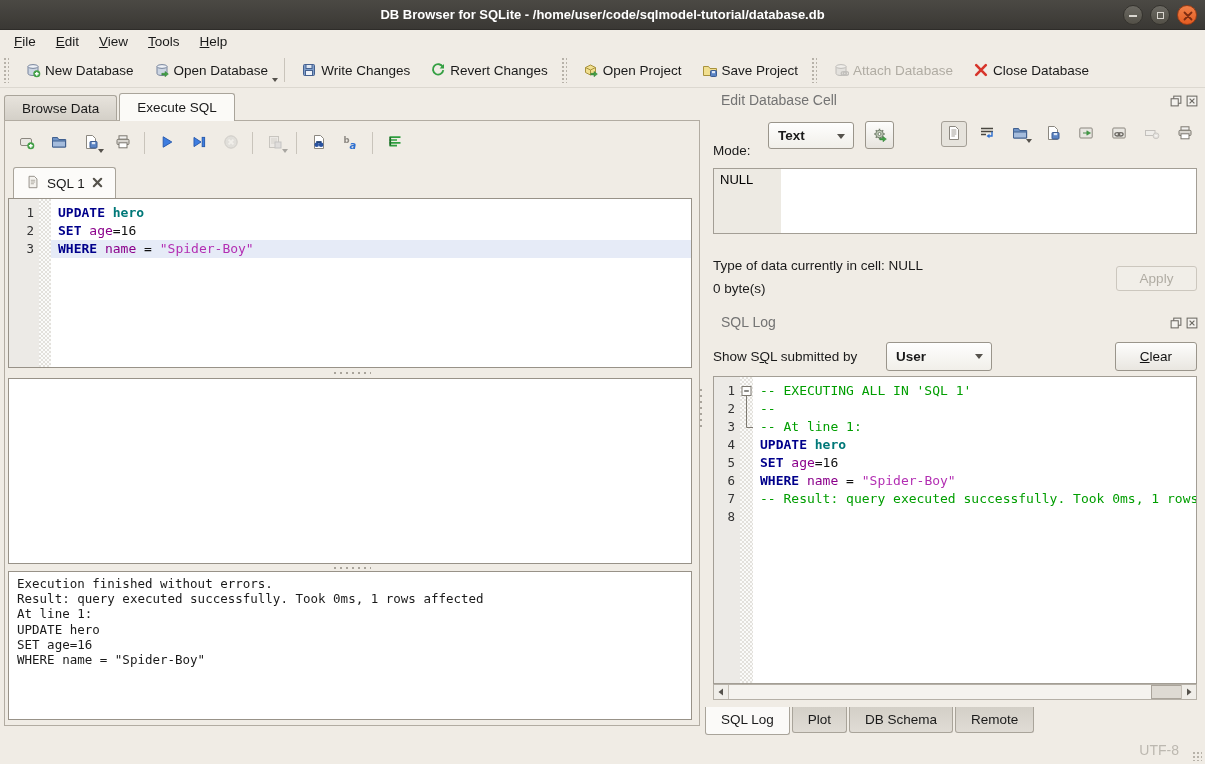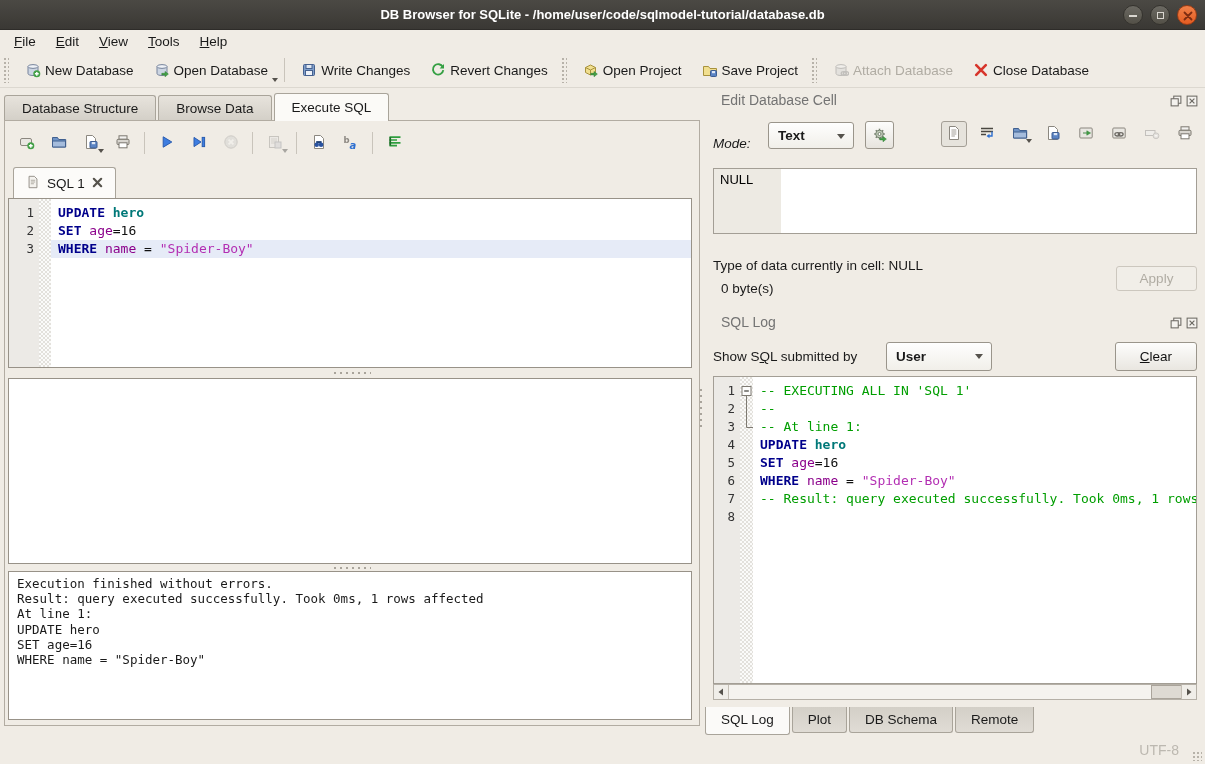--- a/index.html
+++ b/index.html
@@ -93,41 +93,41 @@
   .tk-com { color:var(--c-comment); }
   .tk-pl { color:#111;text-align:right; }
 
   
   .right-dock { position:absolute; left:705px; top:90px; width:496px; height:646px; }
   .dock-title { position:absolute; left:16px; font-size:14px; color:#737373; }
   .dock-icons { position:absolute; right:3px; display:flex; gap:4px; }
   .dock-icons span { display:inline-block; width:12px; height:12px; }
 
   .mode-row { position:absolute; left:8px; top:30px; right:4px; height:30px; }
-  .mode-label { position:absolute; left:0; top:16px;font-style:italic; }
+  .mode-label { position:absolute; left:0; top:23px; }
   .combo { position:absolute; height:27px; border:1px solid #9a958b; border-radius:3px;
     background:linear-gradient(#fefefe,#f1efe9); display:flex; align-items:center; padding:0 9px;font-weight:bold; }
   .combo .arrow { position:absolute; right:8px; top:11px; width:0; height:0;
     border-left:4px solid transparent; border-right:4px solid transparent; border-top:5px solid #55524c; }
   .mode-combo { left:55px; top:2px; width:86px; }
   .gear-btn { position:absolute; left:152px; top:1px; width:29px; height:28px; border:1px solid #9a958b;
     border-radius:3px; background:linear-gradient(#fdfdfc,#e7e4de); display:flex; align-items:center; justify-content:center; }
   .cell-toolbar { position:absolute; left:228px; top:1px; display:flex; align-items:center; gap:7px; }
   .cbtn { width:26px; height:26px; display:flex; align-items:center; justify-content:center;
     background:transparent; border:1px solid transparent; position:relative; }
   .cbtn.pressed { border:1px solid #a39e95; border-radius:3px; background:#e6e3dc; }
   .cbtn.disabled { opacity:.5; filter:grayscale(.7); }
 
   .cell-box { position:absolute; left:8px; top:78px; width:484px; height:66px;
     border:1px solid #a39e95; background:#fff; display:flex; }
   .cell-gutter { width:67px; background:#edeae3; padding:3px 0 0 6px; font-size:13px; color:#000; }
   .cell-value { flex:1; font-size:13px; padding:3px 6px; }
 
   .cell-info1 { position:absolute; left:8px; top:168px; }
-  .cell-info2 { position:absolute; left:8px; top:191px;margin-left:8px; }
+  .cell-info2 { position:absolute; left:8px; top:191px; }
   .apply-btn { position:absolute; left:411px; top:176px; width:81px; height:25px; border-radius:3px;
     border:1px solid #ccc7be; background:#f1eee8; color:var(--c-disabled-text); font-size:13.5px;
     display:flex; align-items:center; justify-content:center; }
 
   .filter-label { position:absolute; left:8px; top:259px; }
   .filter-label u, .pbtn u { text-decoration:underline; }
   .user-combo { left:181px; top:252px; width:106px; height:29px; }
   .pbtn { position:absolute; border:1px solid #9a958b; border-radius:3px;
     background:linear-gradient(#fdfdfc,#e9e6e0); display:flex; align-items:center; justify-content:center;
     font-size:13.5px; color:#111; }
@@ -251,21 +251,20 @@
       <button class="tbtn">
         <span class="ticon"><svg width="16" height="16" viewBox="0 0 16 16">
             <path d="M3.2 3.2 12.8 12.8M12.8 3.2 3.2 12.8" stroke="#d7352b" stroke-width="2.6" stroke-linecap="round"></path>
           </svg></span>
         <span class="tlabel">Close Database</span>
       </button>
     </div>
 
   <div class="left-panel">
     <div class="main-tabs" id="mainTabs">
-        <div class="main-tab">Database Structure</div>
         <div class="main-tab">Browse Data</div>
         <div class="main-tab active">Execute SQL</div>
       </div>
     <div class="tab-frame">
       <div class="ed-toolbar" id="edToolbar">
           <button class="edbtn">
             <span><svg width="16" height="16" viewBox="0 0 16 16">
                 <rect x="1.5" y="4.5" width="11" height="7" rx="1.5" fill="#e9e7e2" stroke="#8b877f"></rect>
                 <circle cx="11.8" cy="11.8" r="3.5" fill="#43a047"></circle>
                 <path d="M11.8 9.9v3.8M9.9 11.8h3.8" stroke="#fff" stroke-width="1.4"></path>

